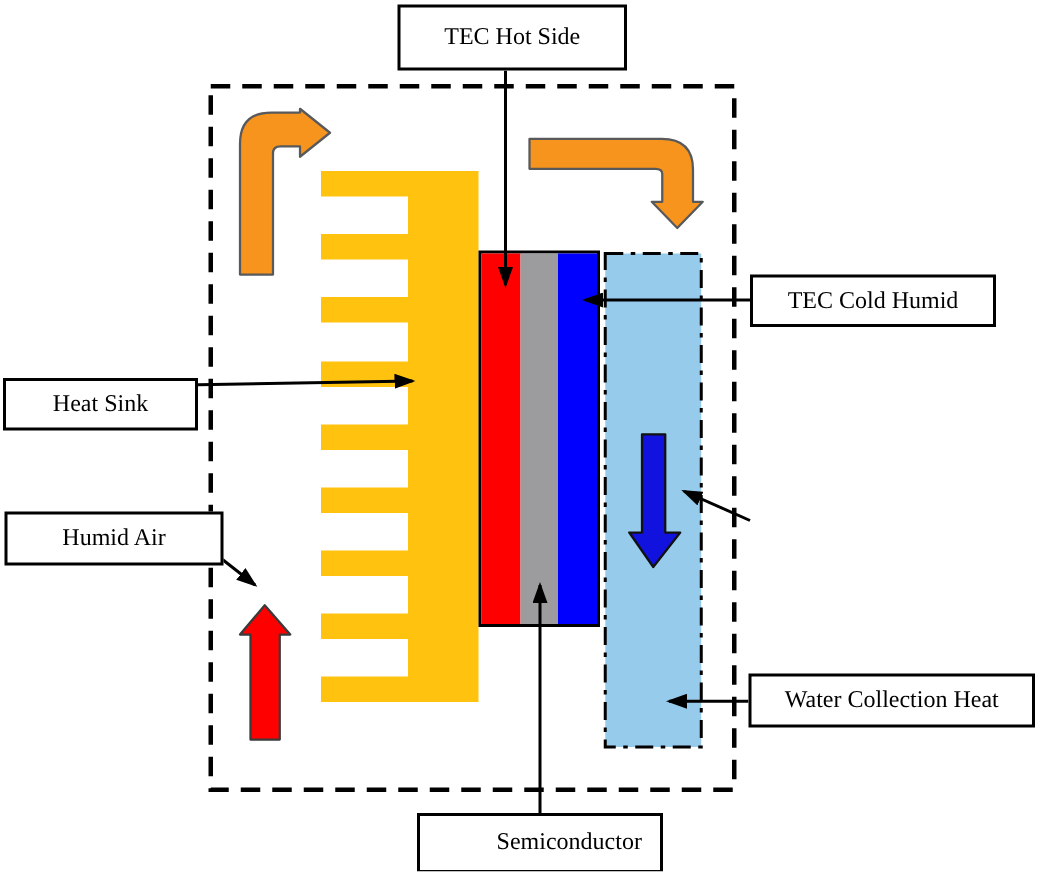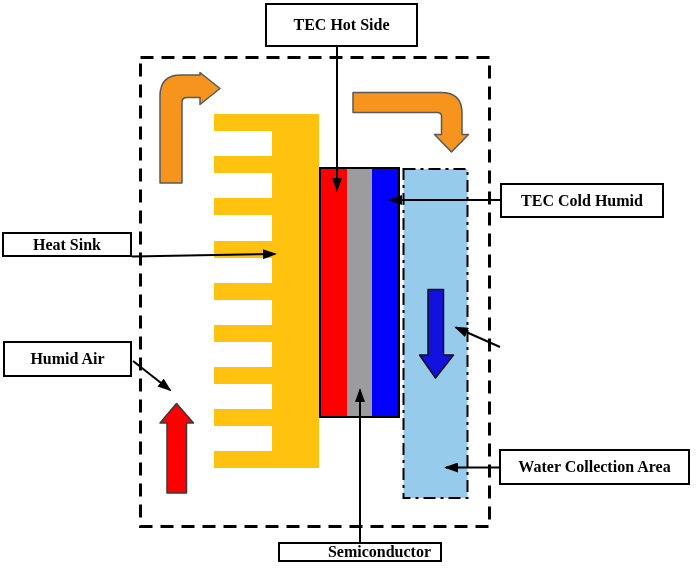--- a/index.html
+++ b/index.html
@@ -7,29 +7,29 @@
     position:relative; width:700px; height:581px; background:#ffffff;
     overflow:hidden; font-family:"Liberation Serif", serif;
   }
   .canvas svg.layer { position:absolute; left:0; top:0; width:700px; height:581px; }
 
   
   .label {
     position:absolute; box-sizing:border-box;
     background:#ffffff; border:2px solid #000;
     display:flex; align-items:center; justify-content:center;
-    font-weight:bold; font-size:16px; color:#000; white-space:nowrap;text-align:center;
+    font-weight:normal; font-size:16px; color:#000; white-space:nowrap;text-align:center;
   }
   .lbl-hot          { left:265px; top:3px;   width:153px; height:44px; }
   .lbl-cold         { left:500px; top:183px; width:164px; height:35px; }
-  .lbl-heatsink     { left:2px;   top:232px; width:130px; height:25px; }
-  .lbl-humid        { left:3px;   top:341px; width:129px; height:36px; }
+  .lbl-heatsink     { left:2px;   top:252px; width:130px; height:35px; }
+  .lbl-humid        { left:3px;   top:341px; width:146px; height:36px; }
   .lbl-condensation { left:500px; top:332px; width:164px; height:36px; }
   .lbl-water        { left:499px; top:449px; width:191px; height:36px; }
-  .lbl-semi         { left:278px; top:542px; width:164px; height:20px;padding-left:39px; }
+  .lbl-semi         { left:278px; top:542px; width:164px; height:40px;padding-left:39px; }
 
   
   .heatsink { position:absolute; left:214px; top:114px; width:105px; height:354px; }
   .hs-base  { position:absolute; right:0; top:0; width:47px; height:354px; }
   .hs-fin   { position:absolute; left:0; width:58px; height:17px; }
 
   
   .stack {
     position:absolute; left:319px; top:167px; width:81px; height:251px;
     box-sizing:border-box; border:2px solid #000; display:flex;
@@ -87,15 +87,15 @@
     <line x1="500" y1="200" x2="390" y2="200" stroke="#000" stroke-width="2" marker-end="url(#arrow)"></line>
     <line x1="500" y1="347" x2="456" y2="327.5" stroke="#000" stroke-width="2" marker-end="url(#arrow)"></line>
     <line x1="499" y1="467.5" x2="446" y2="467.5" stroke="#000" stroke-width="2" marker-end="url(#arrow)"></line>
     <line x1="360" y1="542" x2="360" y2="390" stroke="#000" stroke-width="2" marker-end="url(#arrow)"></line>
   </svg>
 
   <div class="label lbl-hot">TEC Hot Side</div>
   <div class="label lbl-cold">TEC Cold Humid</div>
   <div class="label lbl-heatsink">Heat Sink</div>
   <div class="label lbl-humid">Humid Air</div>
-  <div class="label lbl-water">Water Collection Area</div>
+  <div class="label lbl-water">Water Collection Heat</div>
   <div class="label lbl-semi">Semiconductor</div>
 </div>
 
 </body></html>

